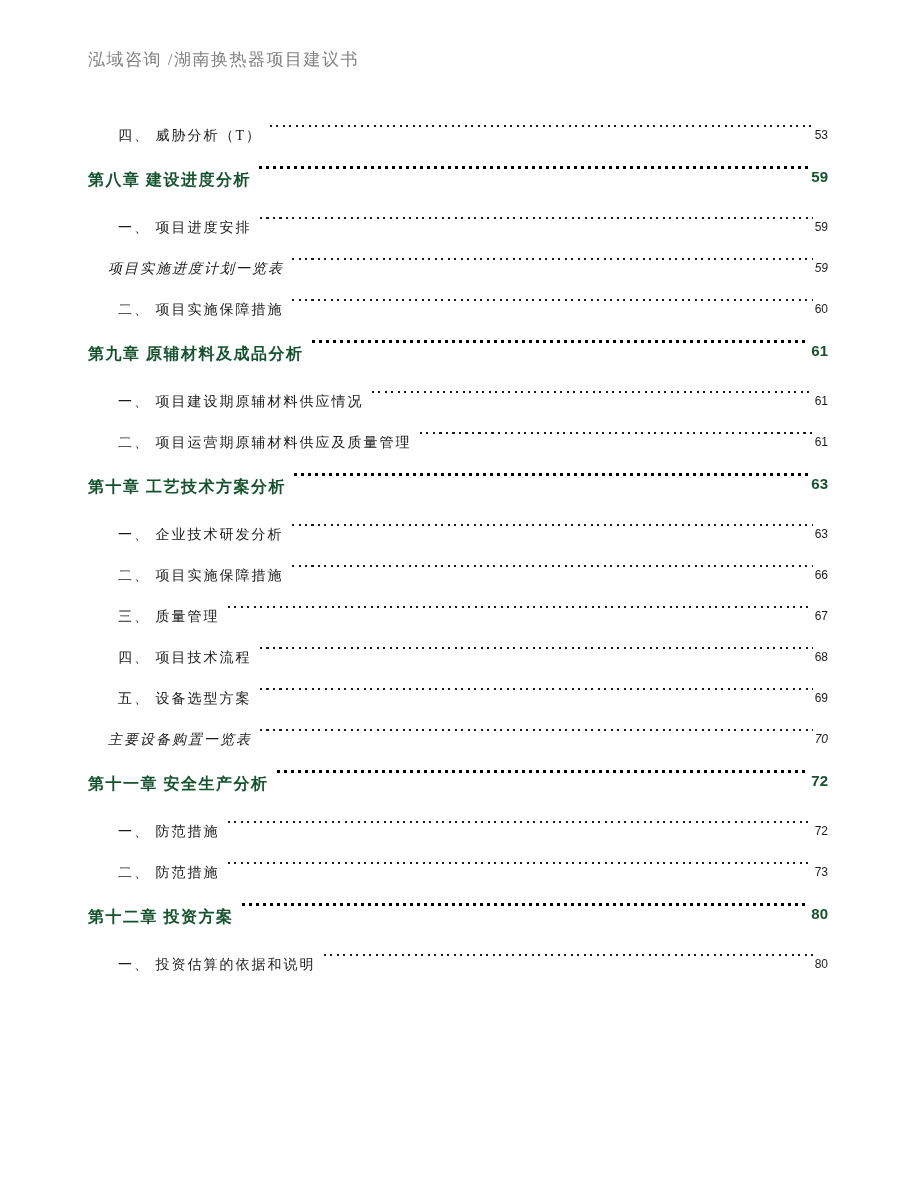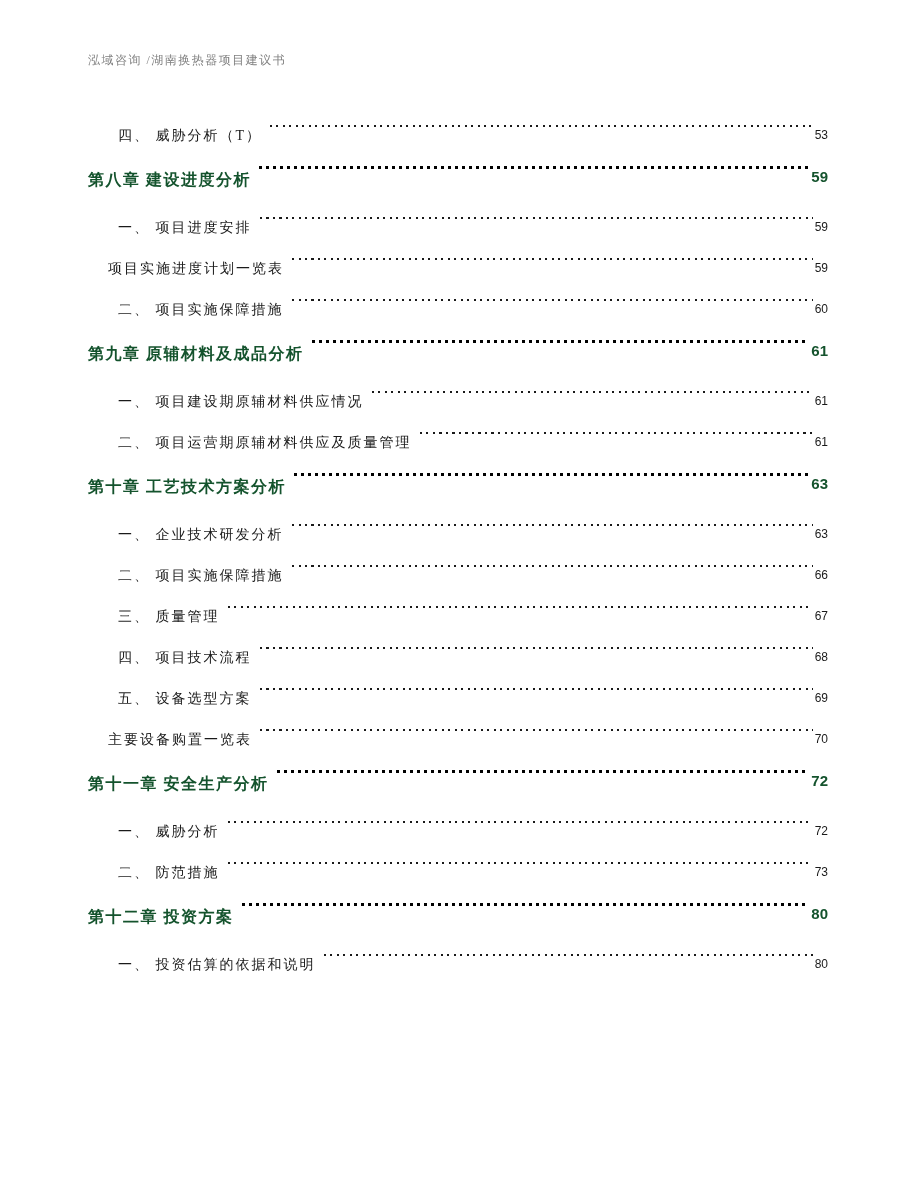--- a/index.html
+++ b/index.html
@@ -12,21 +12,21 @@
     width: 920px;
     height: 1191px;
     box-sizing: border-box;
     background: #ffffff;
     padding: 50px 92px 40px 88px;
     overflow: hidden;
     font-family: "Liberation Serif", "DejaVu Serif", serif;
     color: #1a1a1a;
   }
   .doc-header {
-    font-size: 12px;
+    font-size: 17px;
     letter-spacing: 1.5px;
     color: #808080;
     line-height: 20px;
     white-space: nowrap;
   }
   .toc-list {
     margin-top: 55px;
   }
   .toc-row {
     display: flex;
@@ -50,21 +50,21 @@
     line-height: 20px;
   }
   .toc-row.item,
   .toc-row.plain {
     font-size: 14px;
     letter-spacing: 2px;
     line-height: 22px;
     margin-bottom: 19px;
   }
   .toc-row.item { padding-left: 30px; }
-  .toc-row.plain { padding-left: 20px; }
+  .toc-row.plain { padding-left: 20px; font-style: italic; }
   .toc-row.chapter {
     font-size: 16px;
     font-weight: 700;
     letter-spacing: 1.5px;
     line-height: 28px;
     margin: 12px 0 23px 0;
     color: #14532d;
   }
   .toc-row.chapter .leader {
     height: 3px;
@@ -158,21 +158,21 @@
         <span class="title">主要设备购置一览表</span>
         <span class="leader"></span>
         <span class="pagenum">70</span>
       </div>
       <div class="toc-row chapter">
         <span class="title">第十一章 安全生产分析</span>
         <span class="leader"></span>
         <span class="pagenum">72</span>
       </div>
       <div class="toc-row item">
-        <span class="title">一、 威胁分析</span>
+        <span class="title">一、 防范措施</span>
         <span class="leader"></span>
         <span class="pagenum">72</span>
       </div>
       <div class="toc-row item">
         <span class="title">二、 防范措施</span>
         <span class="leader"></span>
         <span class="pagenum">73</span>
       </div>
       <div class="toc-row chapter">
         <span class="title">第十二章 投资方案</span>

